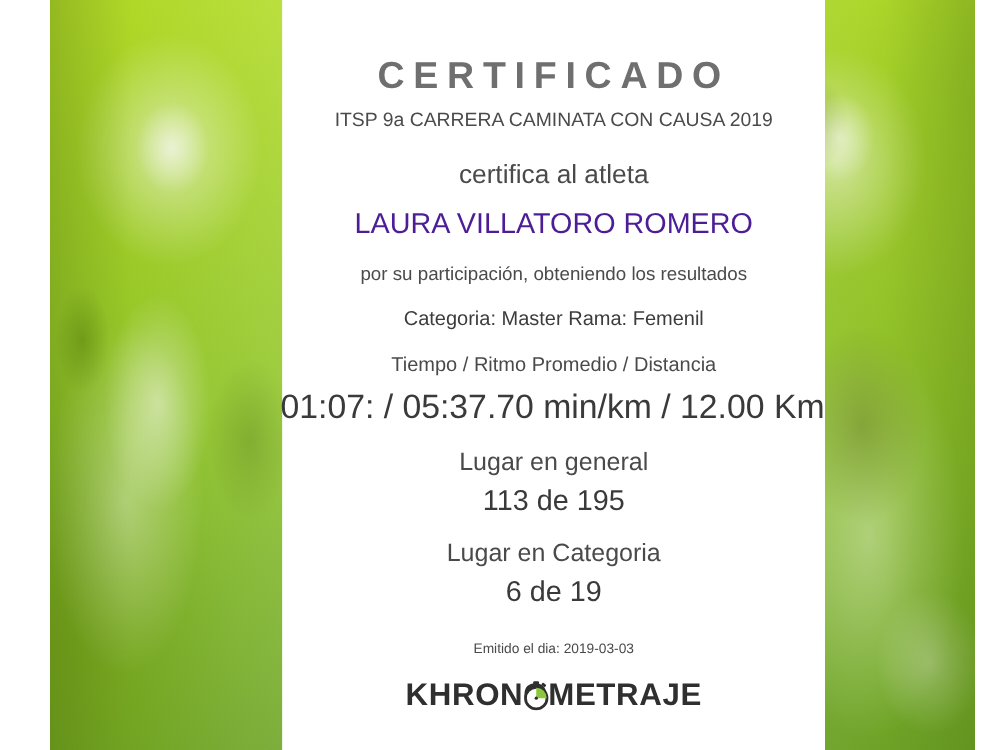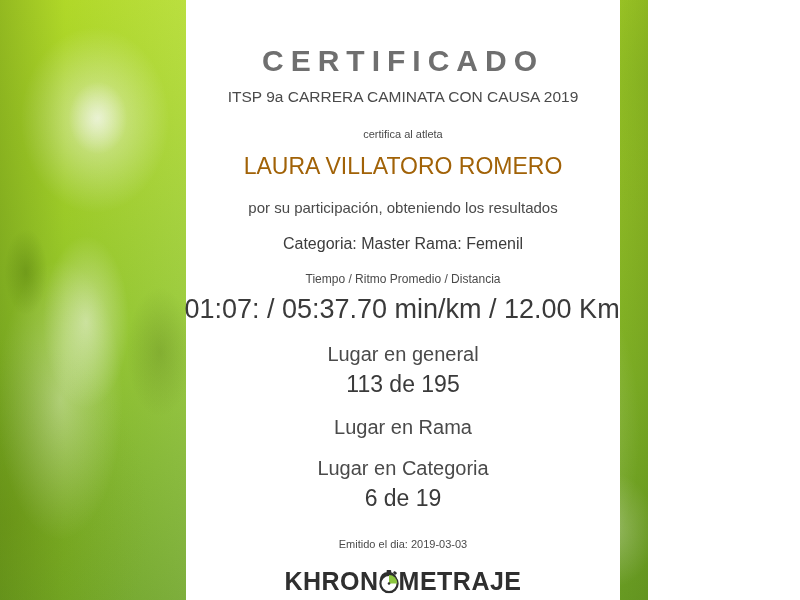--- a/index.html
+++ b/index.html
@@ -6,24 +6,25 @@
     margin: 0;
     padding: 0;
     width: 800px;
     height: 600px;
     overflow: hidden;
     font-family: "Liberation Sans", sans-serif;
   }
 
   #certificate {
     position: relative;
-    width: 648px;
+    width: 740px;
     height: 600px;
     background: #ffffff;
     overflow: hidden;
+    margin-left: 40px;
   }
 
   
   .photo-panel {
     position: absolute;
     top: 0;
     height: 600px;
     overflow: hidden;
   }
   .photo-left { left: 0; width: 186px; }
@@ -103,49 +104,49 @@
 
   .subtitle {
     margin-top: 10px;
     font-size: 15.5px;
     color: #4a4a4a;
     white-space: nowrap;
   }
 
   .certifies {
     margin-top: 22px;
-    font-size: 11px;
+    font-size: 21px;
     color: #4a4a4a;
   }
 
   .athlete {
     margin-top: 13px;
     font-size: 23px;
-    color: #a16207;
+    color: #4c1d95;
     white-space: nowrap;
   }
 
   .participation {
     margin-top: 19px;
     font-size: 15px;
     color: #4a4a4a;
     white-space: nowrap;
   }
 
   .category {
     margin-top: 19px;
     font-size: 16px;
     color: #3c3c3c;
     white-space: nowrap;
     text-align: center;
   }
 
   .results-label {
     margin-top: 19px;
-    font-size: 12px;
+    font-size: 16px;
     color: #4a4a4a;
     white-space: nowrap;
   }
 
   .results-value {
     position: relative;
     margin-top: 8px;
     font-size: 27px;
     color: #3a3a3a;
     white-space: nowrap;
@@ -229,21 +230,20 @@
     <div class="participation">por su participación, obteniendo los resultados</div>
 
     <div class="category">Categoria: Master Rama: Femenil</div>
 
     <div class="results-label">Tiempo / Ritmo Promedio / Distancia</div>
     <div class="results-value">01:07: / 05:37.70 min/km / 12.00 Km</div>
 
     <div class="place-label">Lugar en general</div>
     <div class="place-value">113 de 195</div>
 
-    <div class="place-label">Lugar en Rama</div>
 
     <div class="place-label">Lugar en Categoria</div>
     <div class="place-value">6 de 19</div>
 
     <div class="issued">Emitido el dia: 2019-03-03</div>
 
     <div class="logo">
       <span class="logo-text">KHRON</span>
       <span class="logo-text logo-o">
         <span>O</span>

